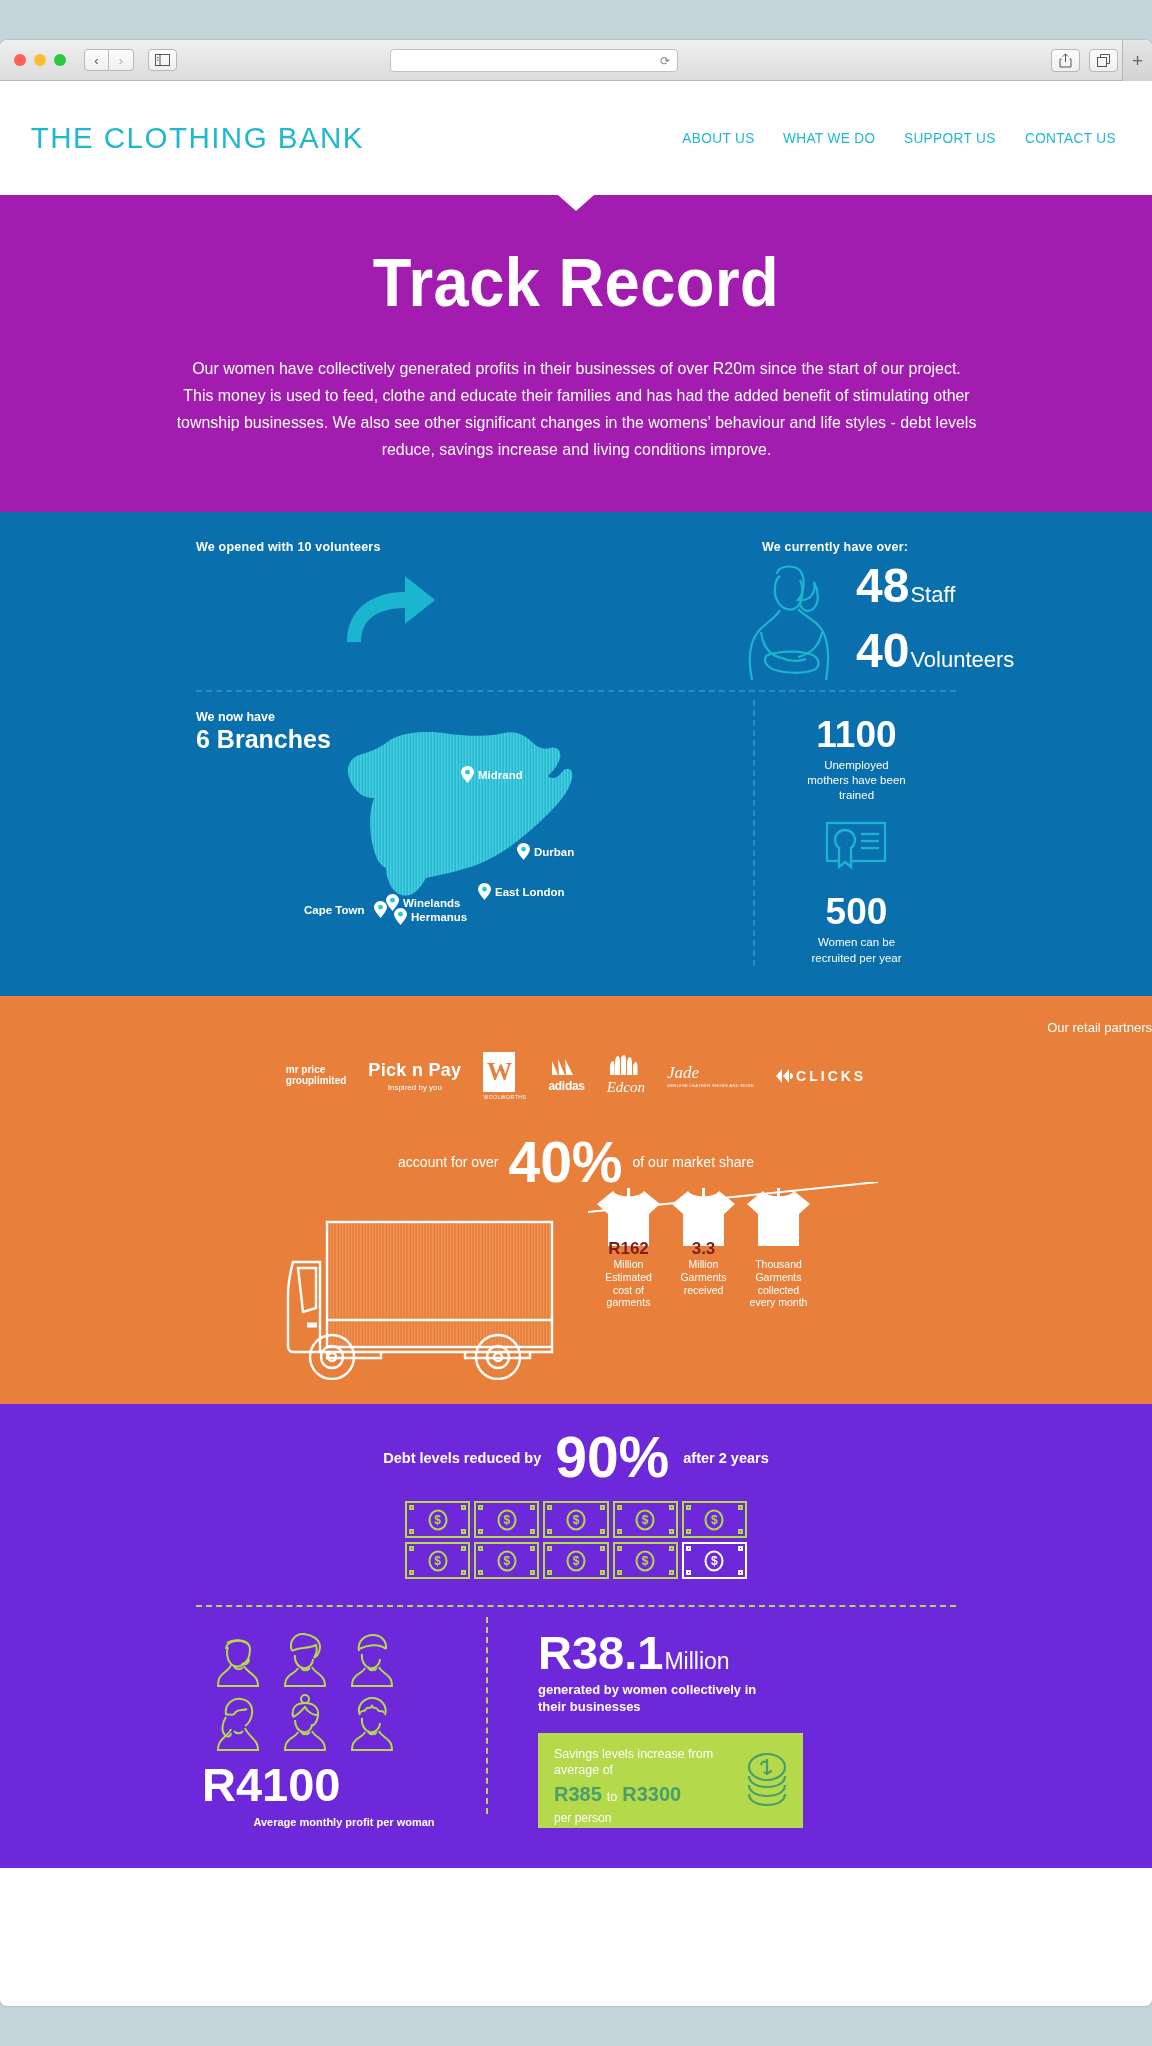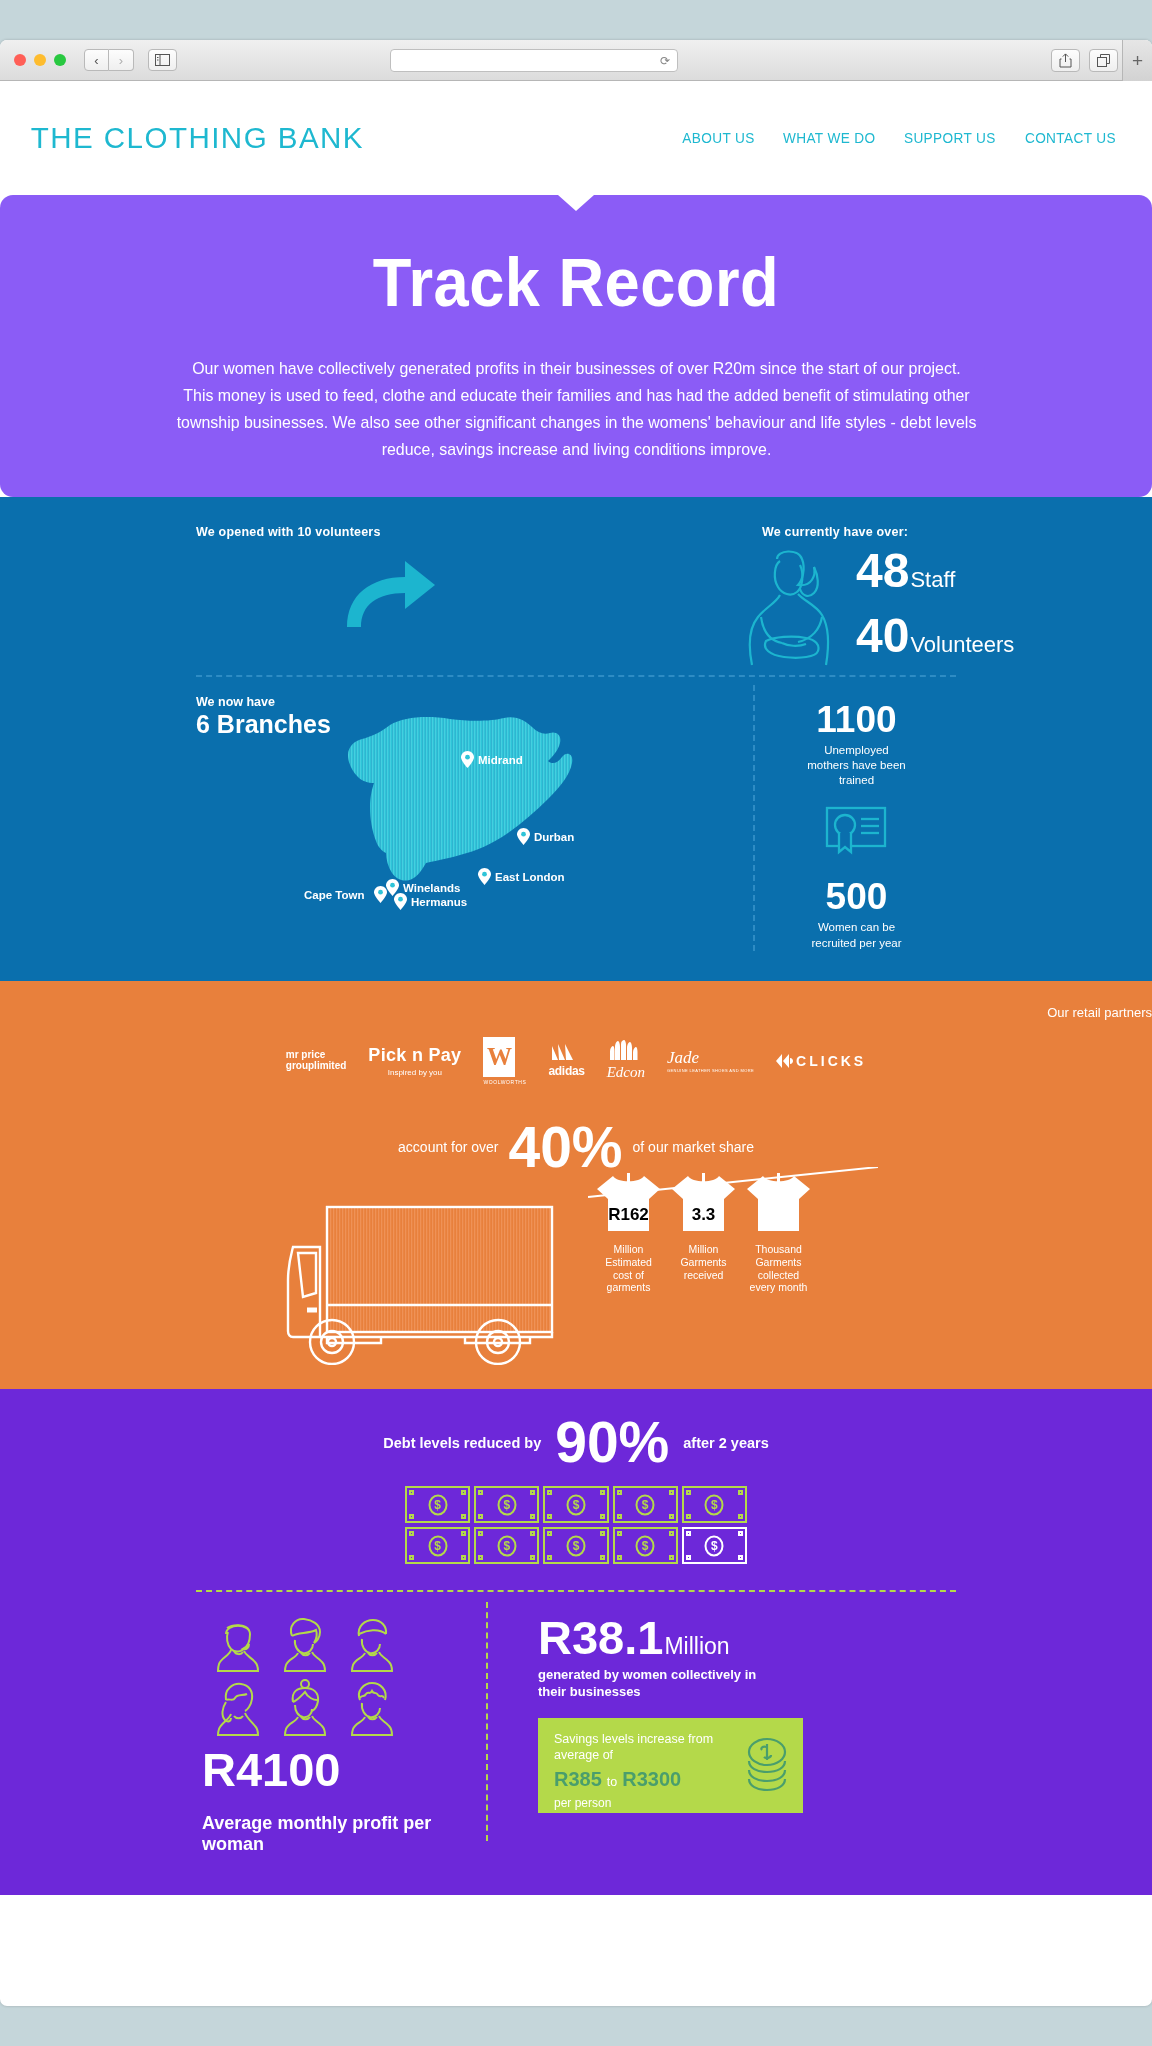--- a/index.html
+++ b/index.html
@@ -89,24 +89,23 @@
   .navlink {
     font-family: "Liberation Sans Narrow","Liberation Sans", sans-serif;
     font-size: 14.5px; color: #1eb8d0;
     letter-spacing: .4px;
     text-decoration: none;
     transform: scaleX(.94);
   }
 
   
   .hero {
-    background: #8b5cf6; position: relative;
-    padding: 52px 0 33px;
+    background: #a21caf; position: relative;
+    padding: 52px 0 48px;
     text-align: center;
-    border-radius: 13px;
   }
   .hero-notch {
     position: absolute; top: 0; left: 50%;
     transform: translateX(-50%);
     width: 0; height: 0;
     border-left: 18px solid transparent;
     border-right: 18px solid transparent;
     border-top: 16px solid #fff;
   }
   .hero-title {
@@ -250,23 +249,23 @@
     font-size: 14px; color: #fff;
   }
   .market-big {
     font-family:"Liberation Sans Narrow","Liberation Sans",sans-serif;
     font-size: 57px; font-weight: bold; color: #fff; line-height: .9;
   }
   .truck-row { position: relative; height: 182px; margin-top: 12px; }
   .tshirt-group { position: absolute; left: 595px; top: -12px; display: flex; gap: 8px; }
   .tshirt-item { width: 67px; text-align: center; position: relative; }
   .ts-num {
-    position: absolute; left: 0; right: 0; top: 32px;
-    font-family:"Liberation Sans Narrow","Liberation Sans",sans-serif;
-    font-size: 17px; font-weight: bold; color: #000000;
+    position: absolute; left: 0; right: 0; top: 51px;
+    font-family:"Liberation Sans Narrow","Liberation Sans",sans-serif;
+    font-size: 17px; font-weight: bold; color: #7f1d1d;
   }
   .ts-num.white { color: #fff; top: 36px; }
   .ts-cap {
     font-family:"Liberation Sans Narrow","Liberation Sans",sans-serif;
     font-size: 10.5px; color: #fff; line-height: 1.22; margin-top: 4px;
   }
 
   
   .sec-green { background: #6d28d9; padding: 28px 0 40px; }
   .debt-row { display: flex; align-items: center; justify-content: center; gap: 14px; }
@@ -302,21 +301,21 @@
   .green-bottom { width: 760px; margin: 0 auto; display: flex; position: relative; padding-top: 22px; }
   .faces-col { width: 290px; }
   .faces { display: grid; grid-template-columns: repeat(3,1fr); gap: 6px; width: 195px; margin-left: 13px;}
   .r4100 {
     font-family:"Liberation Sans Narrow","Liberation Sans",sans-serif;
     font-size: 47px; font-weight: bold; color: #fff; line-height: 1;
     margin-top: 10px; margin-left: 6px;
   }
   .r4100-cap {
     font-family:"Liberation Sans Narrow","Liberation Sans",sans-serif;
-    font-size: 18px; font-weight: bold; color: #fff; margin-top: 20px; margin-left: 6px;
+    font-size: 11px; font-weight: bold; color: #fff; margin-top: 8px; margin-left: 6px; text-align: center;
   }
   .gdash-v { position: absolute; left: 290px; top: 10px; bottom: 14px; border-left: 2px dashed #b4d94a; }
   .gen-col { margin-left: 52px; flex: 1; }
   .gen-line { display: flex; align-items: baseline; }
   .gen-big {
     font-family:"Liberation Sans Narrow","Liberation Sans",sans-serif;
     font-size: 47px; font-weight: bold; color: #fff; line-height: 1;
   }
   .gen-mil {
     font-family:"Liberation Sans Narrow","Liberation Sans",sans-serif;

